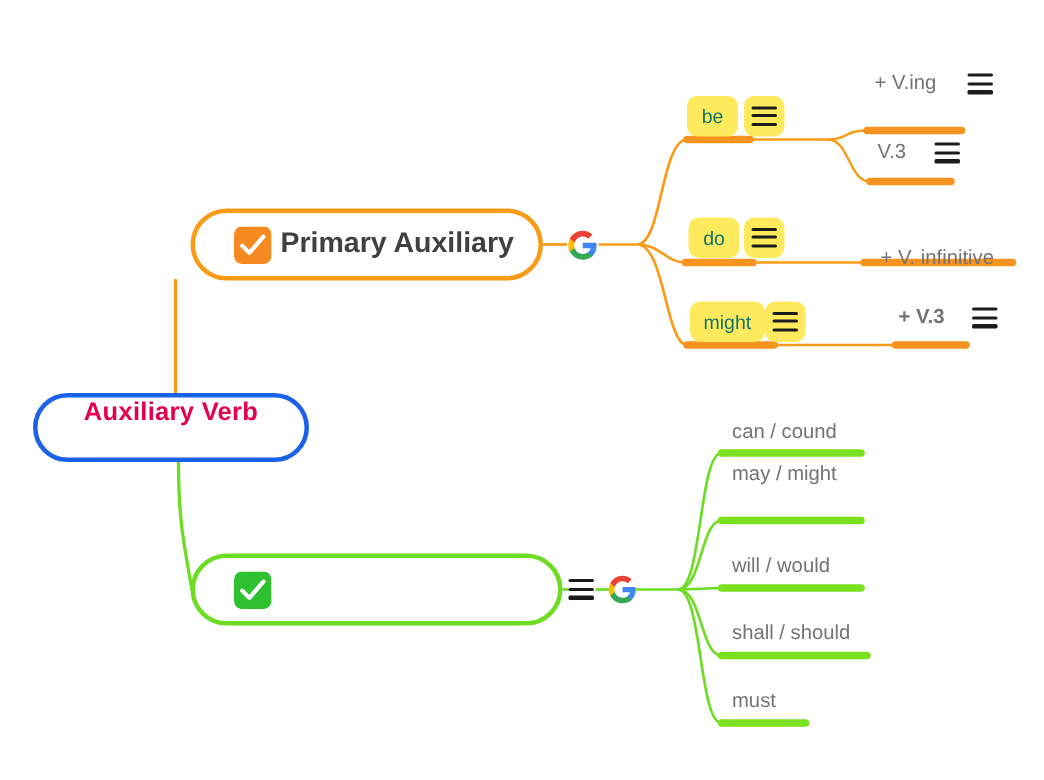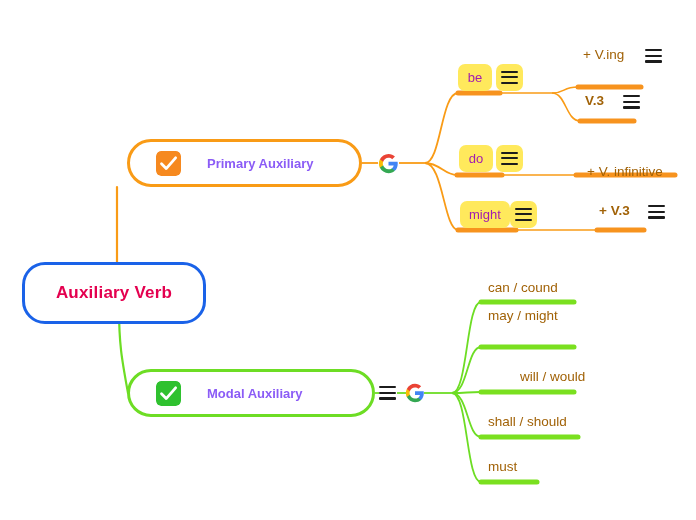--- a/index.html
+++ b/index.html
@@ -26,26 +26,25 @@
     height: 520px;
     pointer-events: none;
   }
 
   
   .root-node {
     position: absolute;
     left: 22px;
     top: 262px;
     width: 184px;
-    height: 62px;
+    height: 46px;
     border: 3px solid #1a62e8;
     border-radius: 23px;
     background: #ffffff;
     display: flex;
-    align-items: center;
     justify-content: center;
     box-sizing: border-box;
   }
   .root-label {
     color: #e4004f;
     font-size: 17px;
     font-weight: bold;
     letter-spacing: 0.2px;
     white-space: nowrap;
   }
@@ -68,25 +67,25 @@
     border: 3px solid #f99b16;
   }
   .branch-modal {
     left: 127px;
     top: 369px;
     width: 248px;
     height: 48px;
     border: 3px solid #6ddd24;
   }
   .branch-label {
-    color: #8b5cf6;
-    font-size: 13px;
+    color: #404040;
+    font-size: 19px;
     font-weight: bold;
     white-space: nowrap;
-    margin-left: 26px;
+    margin-left: 6px;
   }
 
   
   .check-box {
     width: 25px;
     height: 25px;
     border-radius: 5px;
     flex: 0 0 auto;
     display: block;
   }
@@ -113,21 +112,21 @@
 
   .icon-abs { position: absolute; }
 
   .g-logo { display: block; }
 
   
   .chip {
     position: absolute;
     background: #ffe95c;
     border-radius: 7px;
-    color: #a21caf;
+    color: #0f766e;
     font-size: 13px;
     height: 27px;
     display: flex;
     align-items: center;
     justify-content: center;
     padding: 0 9px;
     box-sizing: border-box;
     white-space: nowrap;
   }
   .chip-menu {
@@ -139,21 +138,21 @@
     display: flex;
     align-items: center;
     justify-content: center;
     box-sizing: border-box;
   }
 
   
   .leaf-text {
     position: absolute;
     font-size: 13.5px;
-    color: #a16207;
+    color: #737373;
     white-space: nowrap;
   }
 </style>
 </head>
 <body>
 
 <div id="canvas">
 
   <svg id="edges" viewBox="0 0 696 520" width="696" height="520" xmlns="http://www.w3.org/2000/svg">
 
@@ -232,21 +231,21 @@
       </span>
   </div>
 
   <span class="leaf-text" style="left:583px; top:47px;">+ V.ing</span>
   <span class="hamburger icon-abs" style="left:645px; top:49px;">
       <i></i>
       <i></i>
       <i></i>
     </span>
 
-  <span class="leaf-text" style="left:585px; top:93px;font-weight:bold;">V.3</span>
+  <span class="leaf-text" style="left:585px; top:93px;">V.3</span>
   <span class="hamburger icon-abs" style="left:623px; top:95px;">
       <i></i>
       <i></i>
       <i></i>
     </span>
 
   <div class="chip" style="left:459px; top:145px; min-width:34px;text-align:center;">
     <span>do</span>
   </div>
   <div class="chip-menu" style="left:496px; top:145px;">
@@ -275,35 +274,34 @@
       <i></i>
       <i></i>
       <i></i>
     </span>
 
   <div class="branch-node branch-modal">
     <svg class="check-box" viewBox="0 0 25 25" xmlns="http://www.w3.org/2000/svg">
       <rect x="0" y="0" width="25" height="25" rx="5" fill="#2fc12f"></rect>
       <path d="M5.5,12.8 L10.2,17.6 L19.6,6.8" stroke="#ffffff" stroke-width="2.8" fill="none" stroke-linecap="round" stroke-linejoin="round"></path>
     </svg>
-    <span class="branch-label">Modal Auxiliary</span>
   </div>
 
   <span class="hamburger icon-abs" style="left:379px; top:386px;">
       <i></i>
       <i></i>
       <i></i>
     </span>
 
   <svg class="icon-abs g-logo" style="left:405px; top:383px;" width="20" height="20" viewBox="0 0 48 48" xmlns="http://www.w3.org/2000/svg">
     <path fill="#4285F4" d="M45.12 24.5c0-1.56-.14-3.06-.4-4.5H24v8.51h11.84c-.51 2.75-2.06 5.08-4.39 6.64v5.52h7.11c4.16-3.83 6.56-9.47 6.56-16.17z"></path>
     <path fill="#34A853" d="M24 46c5.94 0 10.92-1.97 14.56-5.33l-7.11-5.52c-1.97 1.32-4.49 2.1-7.45 2.1-5.73 0-10.58-3.87-12.31-9.07H4.34v5.7C7.96 41.07 15.4 46 24 46z"></path>
     <path fill="#FBBC05" d="M11.69 28.18C11.25 26.86 11 25.45 11 24s.25-2.86.69-4.18v-5.7H4.34C2.85 17.09 2 20.45 2 24s.85 6.91 2.34 9.88l7.35-5.7z"></path>
     <path fill="#EA4335" d="M24 10.75c3.23 0 6.13 1.11 8.41 3.29l6.31-6.31C34.91 4.18 29.93 2 24 2 15.4 2 7.96 6.93 4.34 14.12l7.35 5.7c1.73-5.2 6.58-9.07 12.31-9.07z"></path>
   </svg>
 
   <span class="leaf-text" style="left:488px; top:280px;">can / cound</span>
   <span class="leaf-text" style="left:488px; top:308px;">may / might</span>
-  <span class="leaf-text" style="left:488px; top:369px;margin-left:32px;">will / would</span>
+  <span class="leaf-text" style="left:488px; top:369px;">will / would</span>
   <span class="leaf-text" style="left:488px; top:414px;">shall / should</span>
   <span class="leaf-text" style="left:488px; top:459px;">must</span>
 
 </div>
 
 </body></html>

